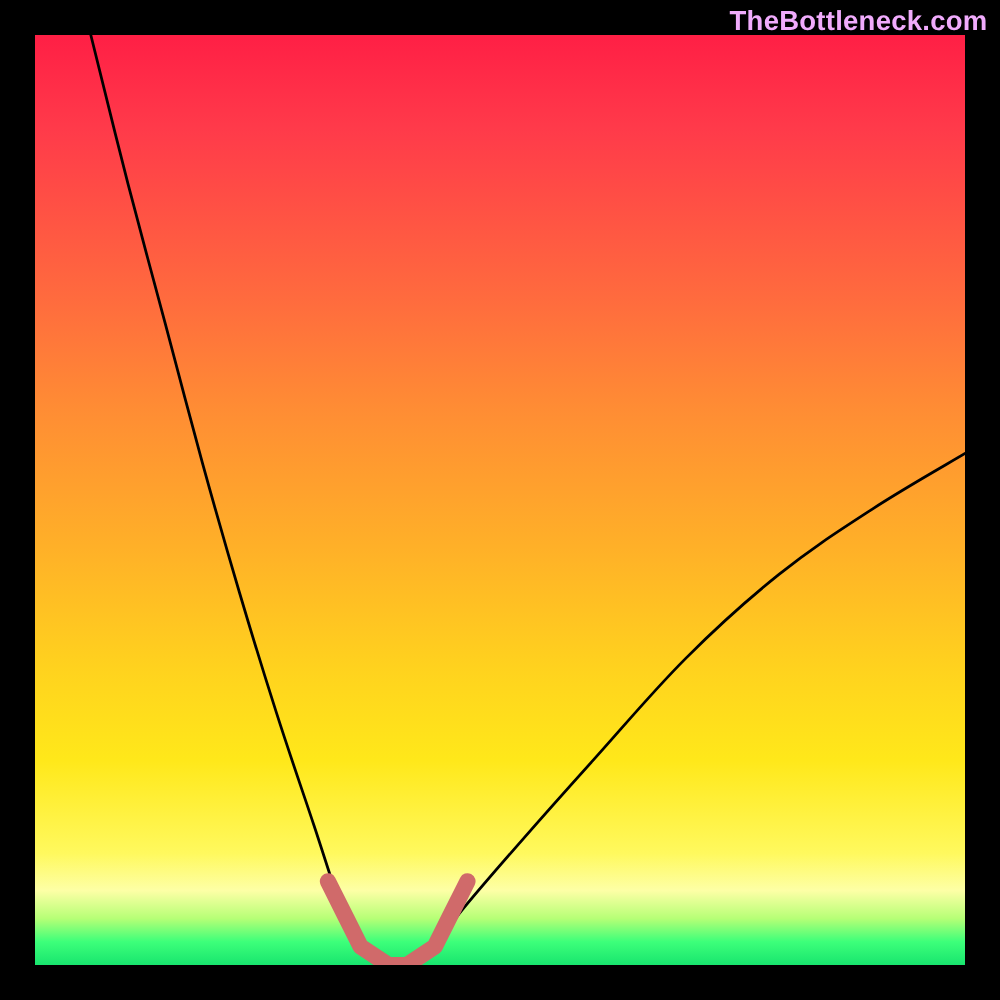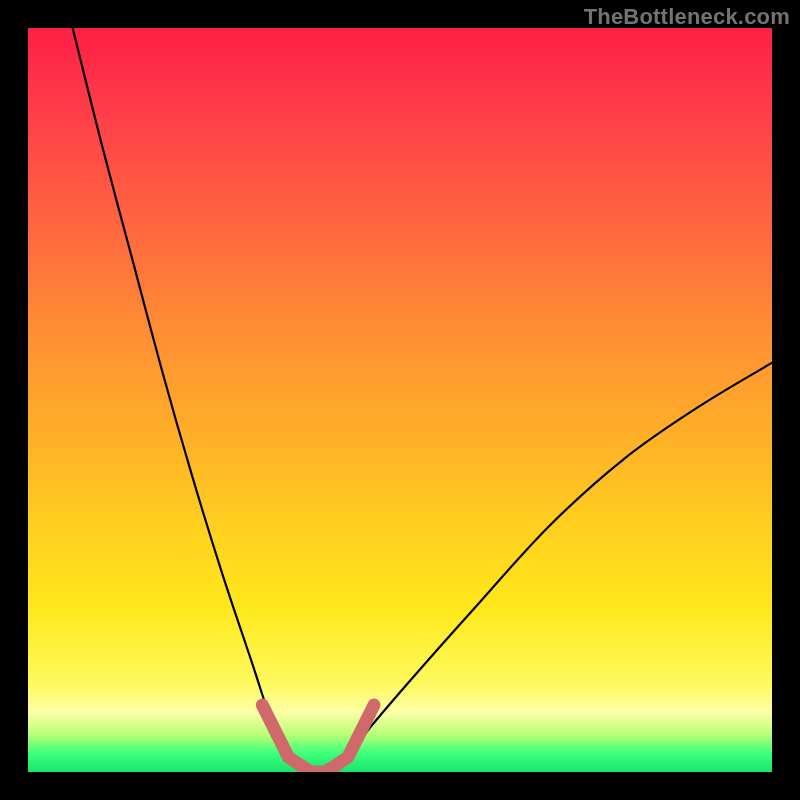--- a/index.html
+++ b/index.html
@@ -14,21 +14,21 @@
   .frame {
     position: relative;
     width: 800px;
     height: 800px;
     background: #000;
   }
   .watermark {
     position: absolute;
     top: 4px;
     right: 10px;
-    color: #737373;
+    color: #f0abfc;
     font-size: 22px;
     font-weight: 600;
     letter-spacing: 0.2px;
     z-index: 10;
   }
   .plot-area {
     position: absolute;
     left: 28px;
     top: 28px;
     width: 744px;

